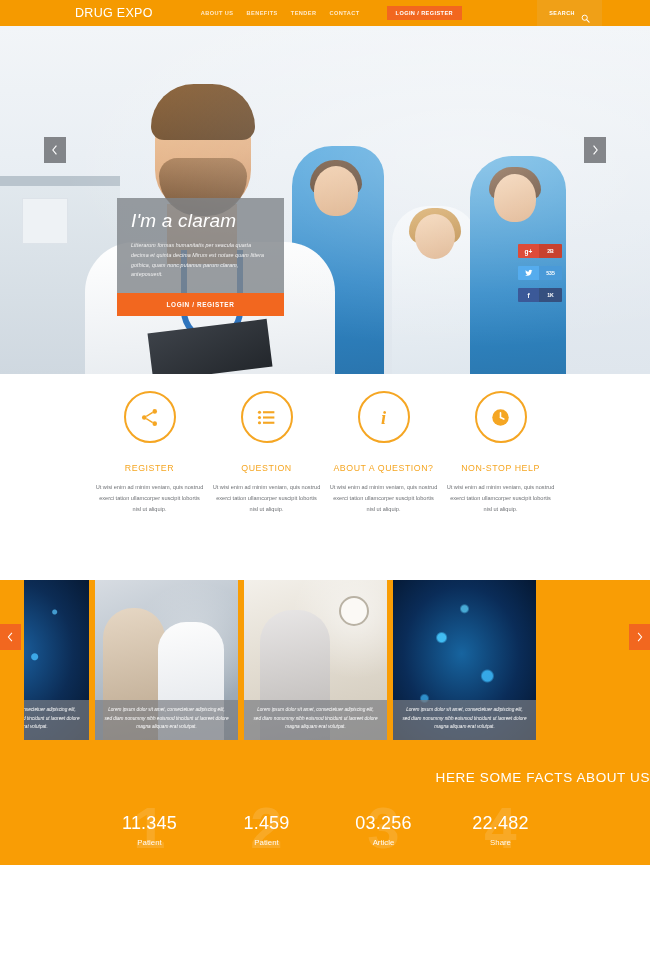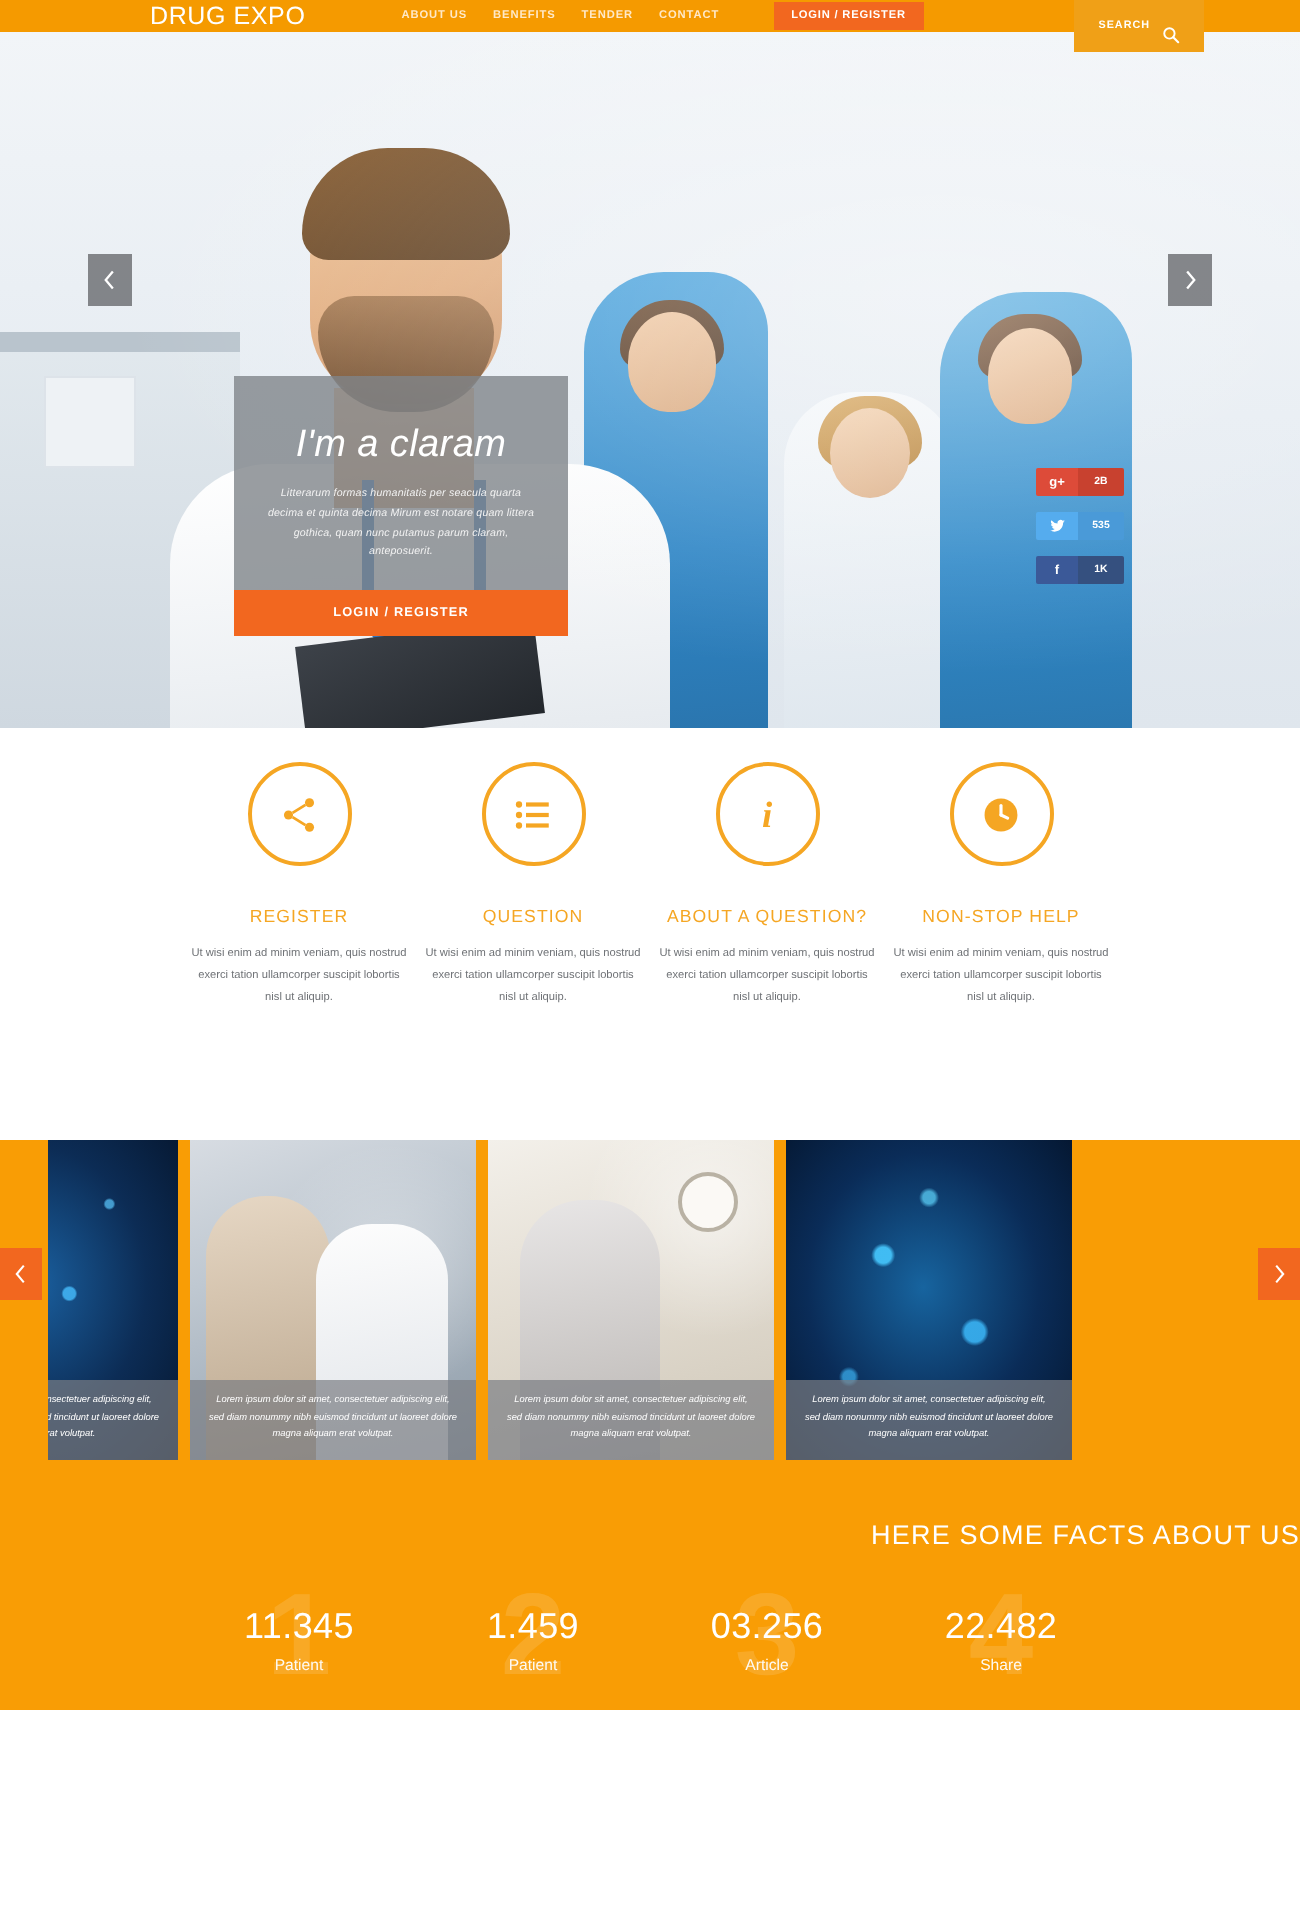--- a/index.html
+++ b/index.html
@@ -6,21 +6,21 @@
   body {
     width: 650px; height: 964px;
     font-family: "Liberation Sans", sans-serif;
     background: #ffffff;
     overflow: hidden;
     position: relative;
   }
 
   
   .header {
-    height: 16px; background: #f59a00;
+    height: 26px; background: #f59a00;
     display: flex; align-items: center;
     position: relative; z-index: 40;
   }
   .logo {
     color: #fff; font-size: 12.5px; letter-spacing: .3px;
     font-weight: 400; margin-left: 75px; white-space: nowrap;
   }
   .nav { display: flex; align-items: center; margin-left: 48px; gap: 13px; }
   .nav-item {
     color: #ffe9c8; font-size: 5.6px; letter-spacing: .45px;
@@ -142,22 +142,22 @@
     cursor: pointer; z-index: 12;
   }
   .hero-arrow.left { left: 44px; }
   .hero-arrow.right { right: 44px; }
   .hero-arrow svg { width: 8px; height: 10px; }
 
   .hero-card {
     position: absolute; left: 117px; top: 172px; width: 167px; z-index: 14;
   }
   .hero-card-body {
-    background: rgba(128,133,138,.80); padding: 24px 14px 13px;
-    text-align: center;
+    background: rgba(128,133,138,.80); padding: 12px 14px 13px;
+    text-align: left;
   }
   .hero-title {
     color: #fff; font-size: 19px; font-style: italic; font-weight: 400;
     letter-spacing: .2px; margin-bottom: 9px;
   }
   .hero-desc {
     color: #f2f2f2; font-size: 5.3px; font-style: italic; line-height: 1.85;
     letter-spacing: .1px;
   }
   .hero-cta {

